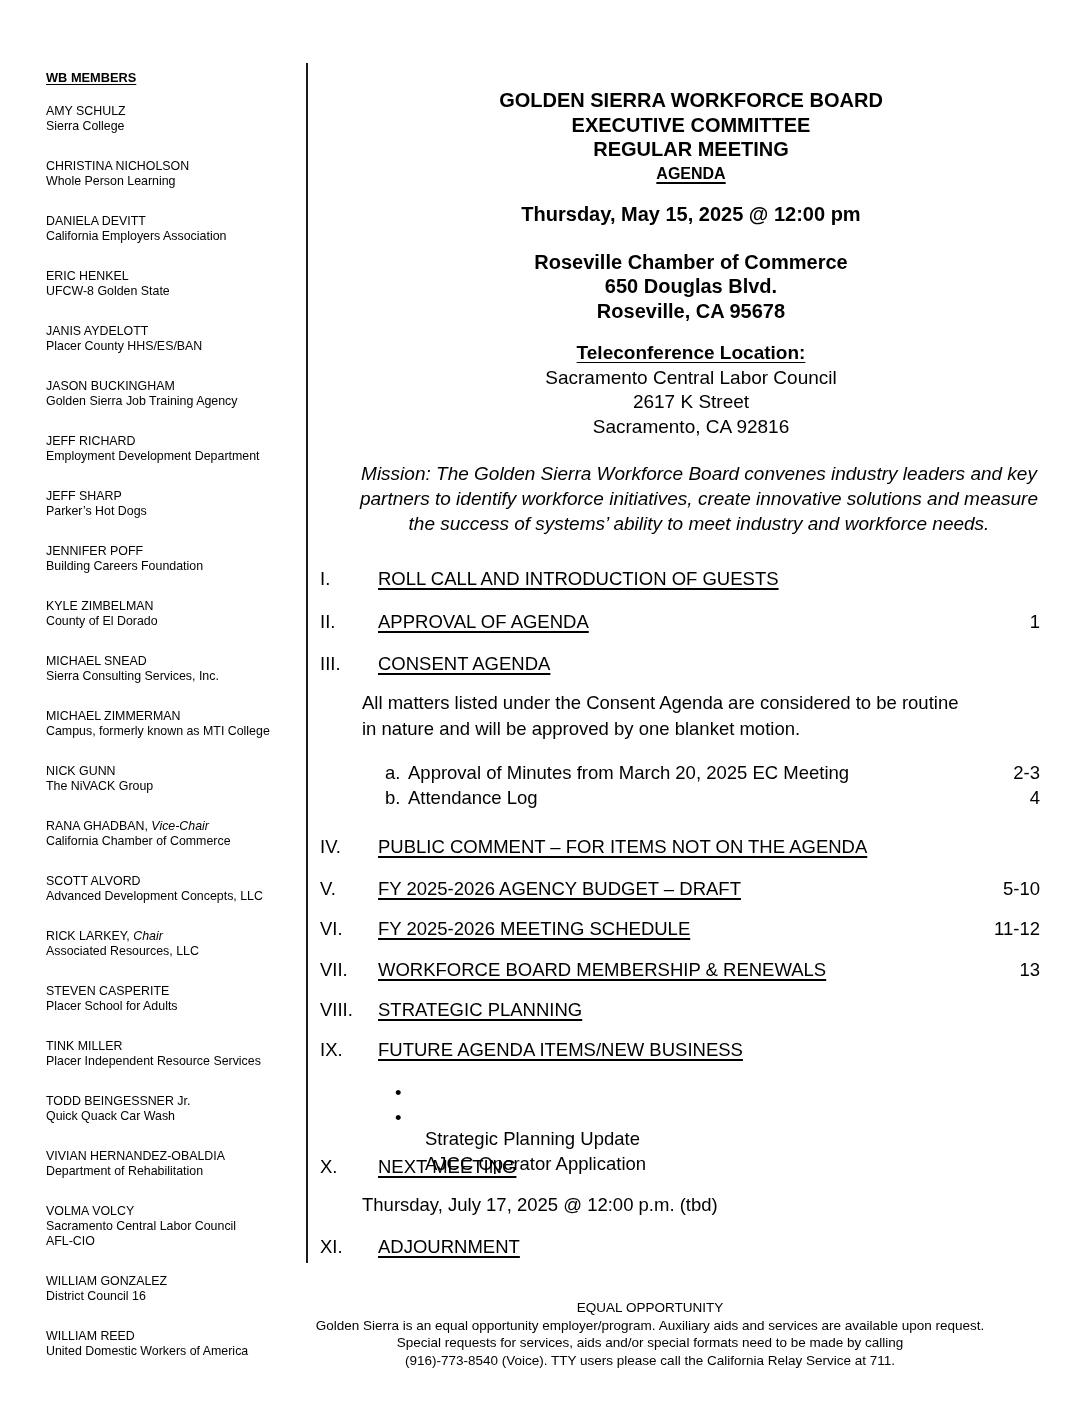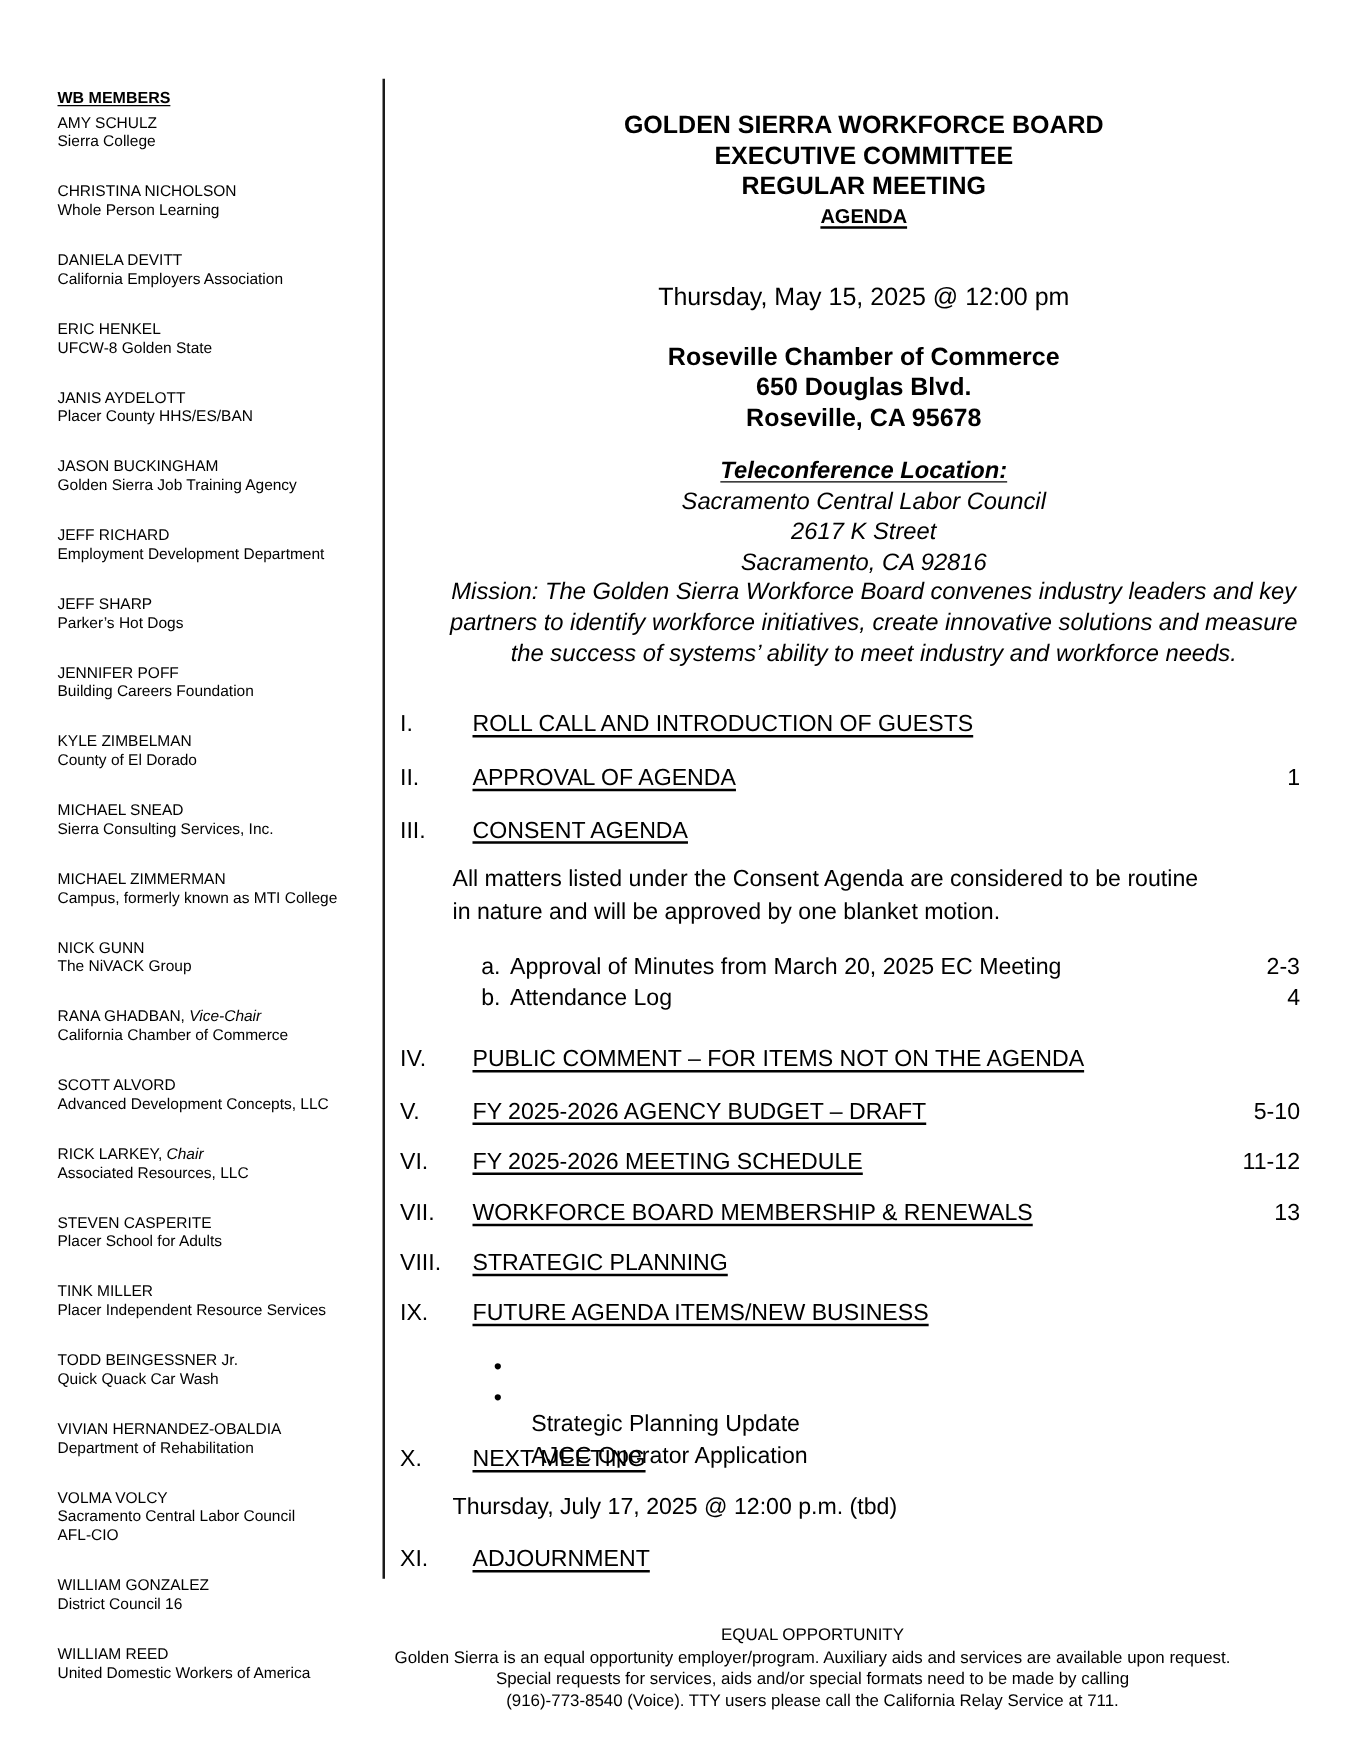--- a/index.html
+++ b/index.html
@@ -2,38 +2,38 @@
 <html><head>
 <meta charset="utf-8">
 <style>
   html,body{margin:0;padding:0;background:#ffffff;}
   .page{position:relative;width:1088px;height:1408px;background:#ffffff;color:#000;
         font-family:"Liberation Sans","DejaVu Sans",sans-serif;overflow:hidden;}
 
   
   .sidebar{position:absolute;left:46px;top:70px;width:258px;}
   .sidebar-heading{font-size:12.8px;font-weight:bold;line-height:15px;
-                   text-decoration:underline;text-underline-offset:2px;margin-bottom:6px;}
+                   text-decoration:underline;text-underline-offset:2px;margin-bottom:19px;}
   .member{margin-bottom:25px;line-height:15px;}
   .member-name{font-size:12.4px;}
   .member-name .suffix{font-style:italic;}
   .member-org{font-size:12.4px;white-space:pre-line;}
 
   
   .divider{position:absolute;left:306px;top:63px;width:2px;height:1200px;background:#1a1a1a;}
 
   
   .header{position:absolute;left:309px;top:88px;width:764px;text-align:center;}
   .title-line{font-size:20px;font-weight:bold;line-height:24.5px;}
   .agenda-label{font-size:16px;font-weight:bold;line-height:24.5px;
                 text-decoration:underline;text-underline-offset:3px;text-decoration-thickness:2px;}
-  .datetime{font-size:20px;font-weight:normal;line-height:24.5px;margin-top:40px;}
+  .datetime{font-size:20px;font-weight:bold;line-height:24.5px;margin-top:16px;}
   .venue{margin-top:23px;}
   .venue-line{font-size:20px;font-weight:bold;line-height:24.5px;}
-  .tele{margin-top:18px;font-style:italic;}
+  .tele{margin-top:18px;}
   .tele-heading{font-size:19px;font-weight:bold;line-height:24.5px;
                 text-decoration:underline;text-underline-offset:3px;}
   .tele-line{font-size:19px;line-height:24.5px;}
 
   .mission{position:absolute;left:329px;top:461px;width:740px;text-align:center;
            font-size:19px;font-style:italic;line-height:25px;white-space:pre-line;}
 
   
   .arow{position:absolute;left:320px;width:720px;height:25px;font-size:18.5px;line-height:25px;}
   .numeral{position:absolute;left:0;}

